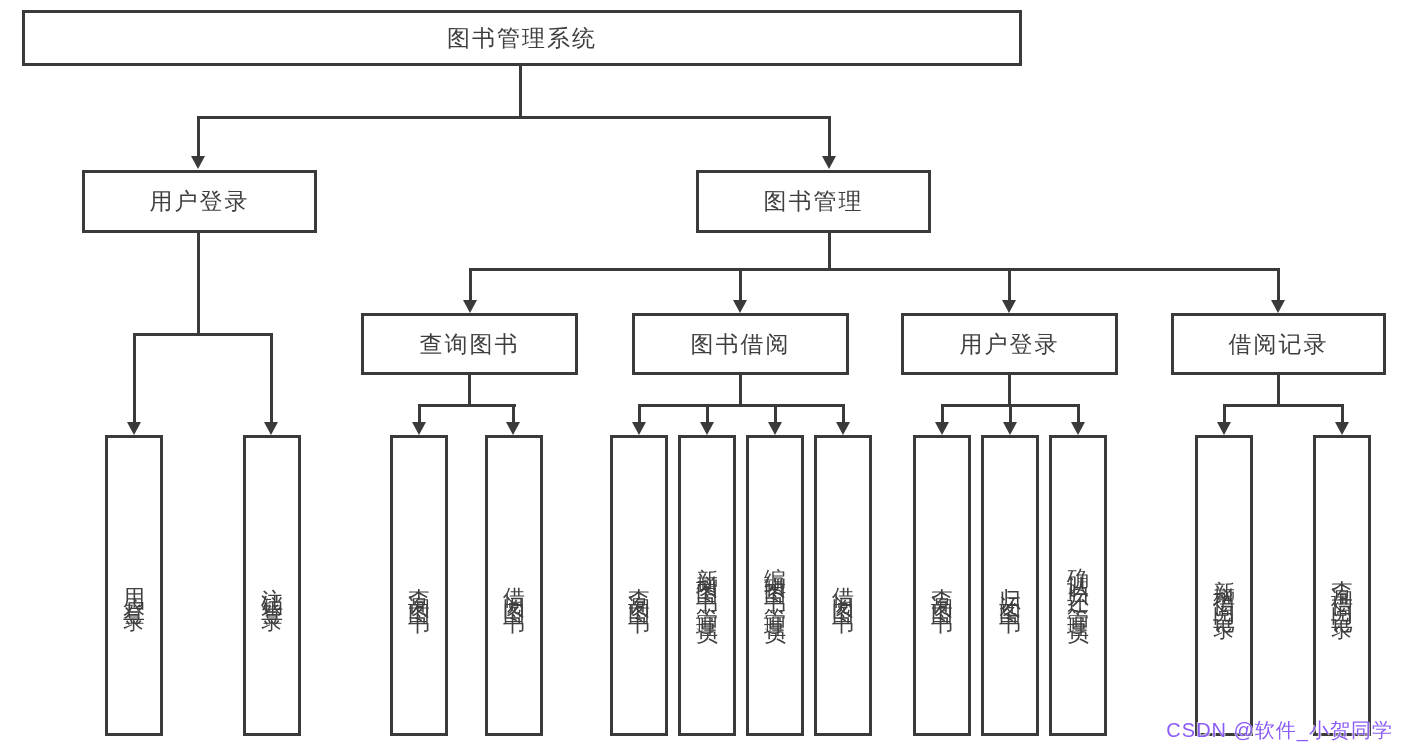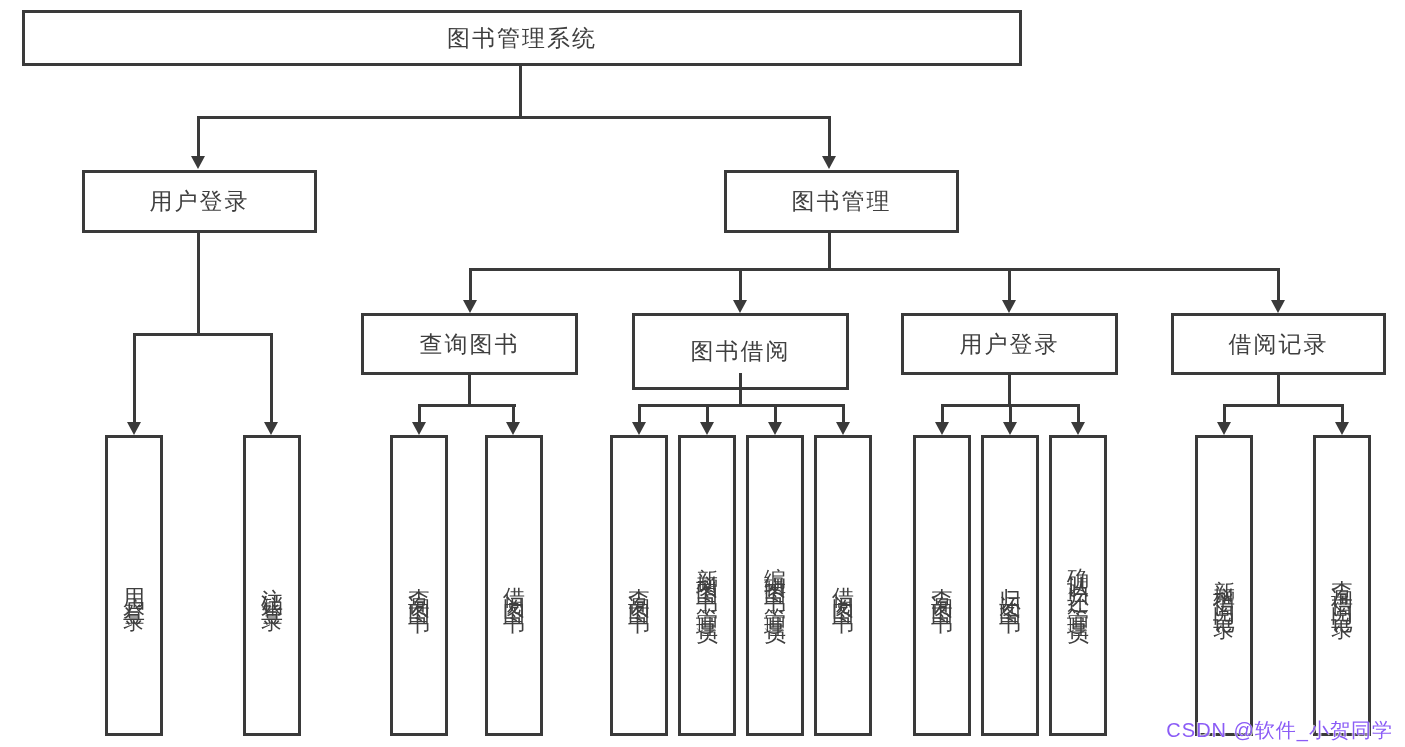--- a/index.html
+++ b/index.html
@@ -46,21 +46,21 @@
   <div class="vline" style="left:519px;top:66px;height:52px;"></div>
   <div class="hline" style="left:197px;top:116px;width:634px;"></div>
   <div class="vline" style="left:197px;top:116px;height:43px;"></div>
   <div class="arrow" style="left:191px;top:156px;"></div>
   <div class="vline" style="left:828px;top:116px;height:43px;"></div>
   <div class="arrow" style="left:822px;top:156px;"></div>
 
   <div class="box lvl" style="left:82px;top:170px;width:235px;height:63px;">
     <span>用户登录</span>
   </div>
-  <div class="box lvl" style="left:724px;top:170px;width:235px;height:63px;">
+  <div class="box lvl" style="left:696px;top:170px;width:235px;height:63px;">
     <span>图书管理</span>
   </div>
 
   <div class="vline" style="left:197px;top:231px;height:105px;"></div>
   <div class="hline" style="left:133px;top:333px;width:140px;"></div>
   <div class="vline" style="left:133px;top:333px;height:90px;"></div>
   <div class="arrow" style="left:127px;top:422px;"></div>
   <div class="vline" style="left:270px;top:333px;height:90px;"></div>
   <div class="arrow" style="left:264px;top:422px;"></div>
 
@@ -71,21 +71,21 @@
   <div class="vline" style="left:739px;top:268px;height:34px;"></div>
   <div class="arrow" style="left:733px;top:300px;"></div>
   <div class="vline" style="left:1008px;top:268px;height:34px;"></div>
   <div class="arrow" style="left:1002px;top:300px;"></div>
   <div class="vline" style="left:1277px;top:268px;height:34px;"></div>
   <div class="arrow" style="left:1271px;top:300px;"></div>
 
   <div class="box lvl" style="left:361px;top:313px;width:217px;height:62px;">
     <span>查询图书</span>
   </div>
-  <div class="box lvl" style="left:632px;top:313px;width:217px;height:77px;">
+  <div class="box lvl" style="left:632px;top:313px;width:217px;height:62px;">
     <span>图书借阅</span>
   </div>
   <div class="box lvl" style="left:901px;top:313px;width:217px;height:62px;">
     <span>用户登录</span>
   </div>
   <div class="box lvl" style="left:1171px;top:313px;width:215px;height:62px;">
     <span>借阅记录</span>
   </div>
 
   <div class="vline" style="left:468px;top:373px;height:34px;"></div>

